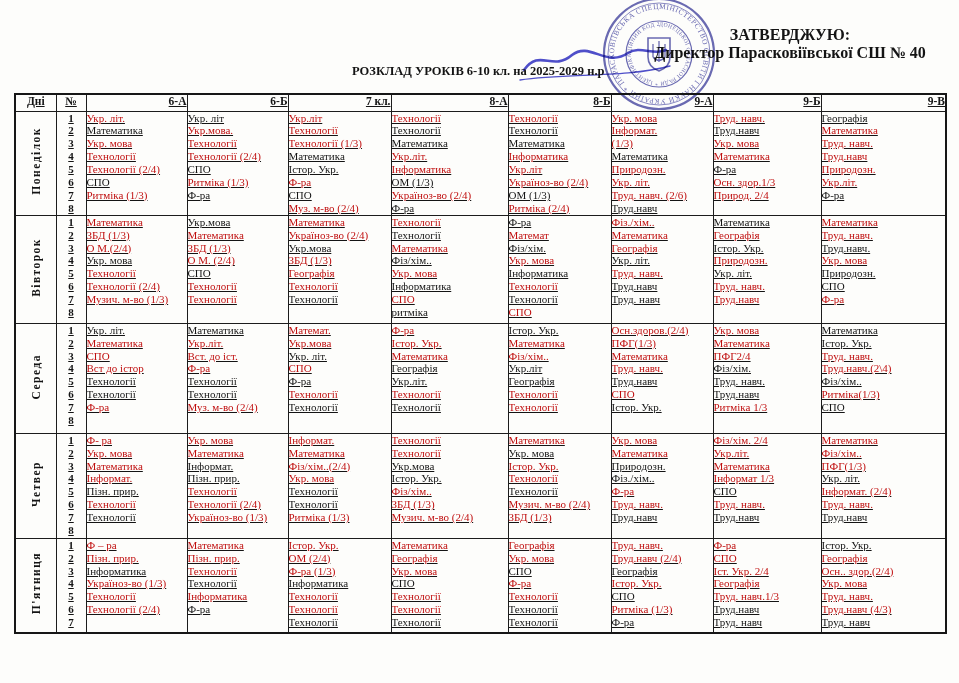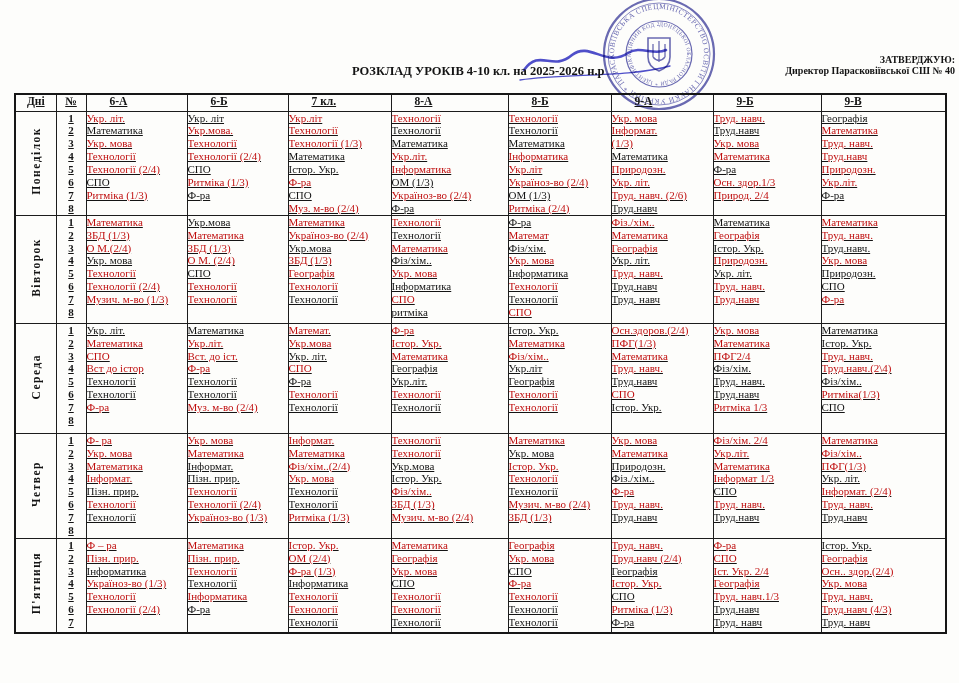--- a/index.html
+++ b/index.html
@@ -2,34 +2,34 @@
 <html style="--ink-red: #c01010; --ink-black: #161616;"><head>
 <meta charset="utf-8">
 <style>
   html,body{margin:0;padding:0;background:#d9d9d9;}
   .page{
     position:relative;width:959px;height:683px;background:#fdfdfb;
     font-family:"Liberation Serif", serif;overflow:hidden;margin:0 auto;
     color:#141414;
   }
   .approve{
-    position:absolute;top:26px;right:4px;width:330px;text-align:right;
-    font-weight:bold;font-size:10px;line-height:1.12;margin-top:28px;
+    position:absolute;top:26px;right:4px;width:330px;text-align:center;
+    font-weight:bold;font-size:16px;line-height:1.12;
   }
   .title{
     position:absolute;left:352px;top:64px;font-weight:bold;font-size:12.5px;
     white-space:nowrap;
   }
   table.sched{
     position:absolute;left:14px;top:93px;width:931px;
     border-collapse:collapse;table-layout:fixed;border:2px solid #161616;text-decoration:underline;
   }
   .sched th,.sched td{border:1px solid #1c1c1c;vertical-align:top;padding:0;}
   .sched thead tr{height:17px;}
-  .sched th{font-size:11.5px;font-weight:bold;text-align:left;padding:0 0 0 23px;white-space:nowrap;}
+  .sched th{font-size:11.5px;font-weight:bold;text-align:right;padding:0 0 0 5px;white-space:nowrap;}
   .sched th.c{text-align:center;padding:0;}
   .daycell{vertical-align:middle !important;text-align:center;}
   .vert{
     display:inline-block;writing-mode:vertical-rl;transform:rotate(180deg);
     font-weight:bold;font-size:11.5px;letter-spacing:1.5px;
   }
   .numcell{text-align:center;font-weight:bold;font-size:11px;line-height:12.9px;padding-top:1px;}
   .lessons{font-size:11px;line-height:12.9px;padding:1px 1px 0 4px;white-space:nowrap;overflow:hidden;}
   .red{color:var(--ink-red,#c01010);}
   .blk{color:var(--ink-black,#161616);}
@@ -46,21 +46,21 @@
     <div>Директор Парасковіївської СШ № 40</div>
   </div>
 
   <svg class="sig" width="155" height="48" viewBox="0 0 155 48">
     <g fill="none" stroke="#3c3cc8" stroke-linecap="round">
       <path d="M6,30 C22,8 34,32 54,15 C72,1 88,28 110,13 C122,5 136,16 148,10" stroke-width="2.6"></path>
       <path d="M2,40 C50,33 108,38 152,26" stroke-width="1.4"></path>
     </g>
   </svg>
 
-  <div class="title">РОЗКЛАД УРОКІВ  4-10 кл.  на  2025-2026 н.р</div>
+  <div class="title">РОЗКЛАД УРОКІВ  6-10 кл.  на  2025-2029 н.р</div>
 
   <svg class="stamp" width="124" height="124" viewBox="0 0 124 124">
     <g stroke="#4a4aa4" fill="none">
       <circle cx="62" cy="58" r="55" stroke-width="2.2"></circle>
       <circle cx="62" cy="58" r="51" stroke-width="0.8"></circle>
       <circle cx="62" cy="58" r="33" stroke-width="1.2"></circle>
     </g>
     <defs>
       <path id="ringO" d="M 62 13 A 45 45 0 1 1 61.99 13"></path>
       <path id="ringI" d="M 62 30 A 28 28 0 1 1 61.99 30"></path>

